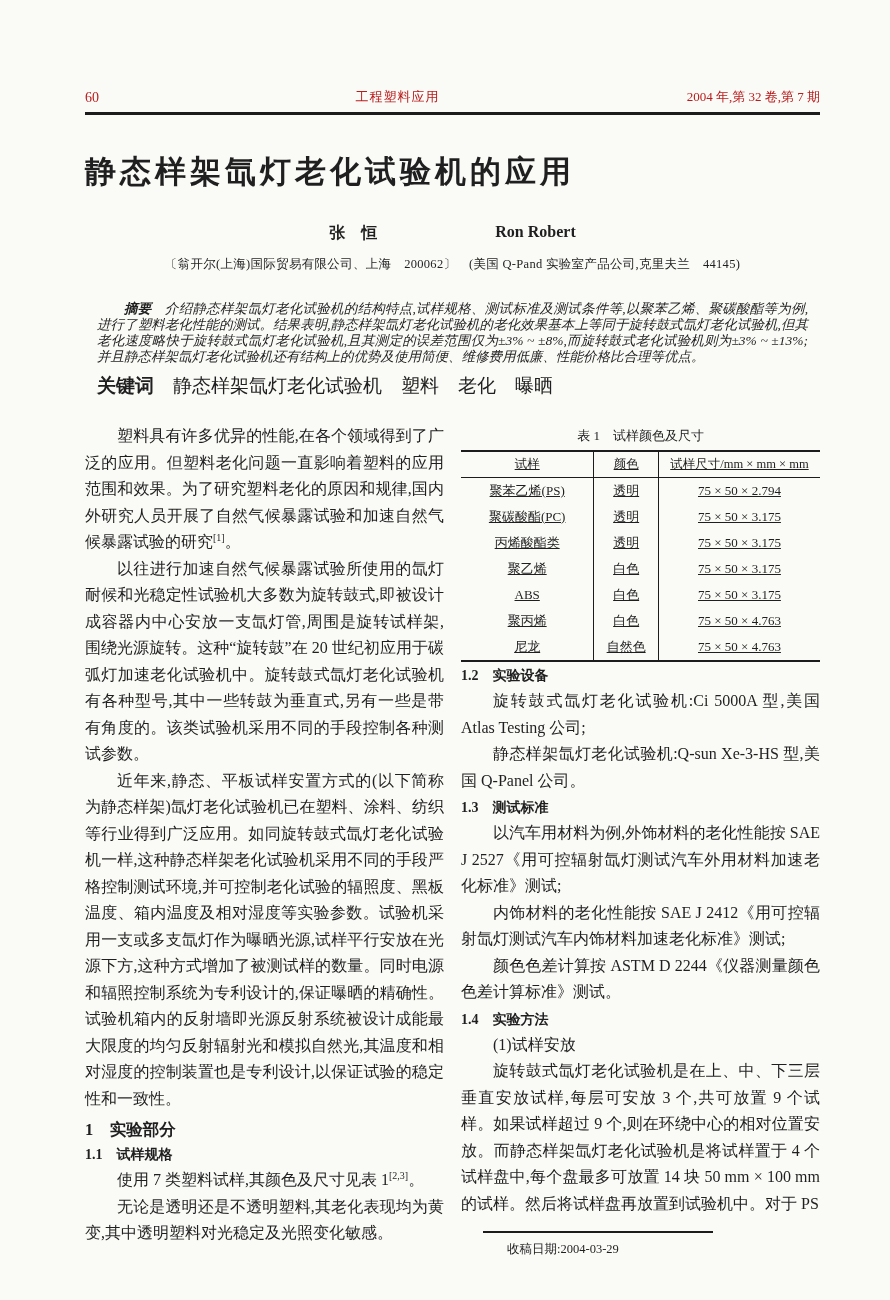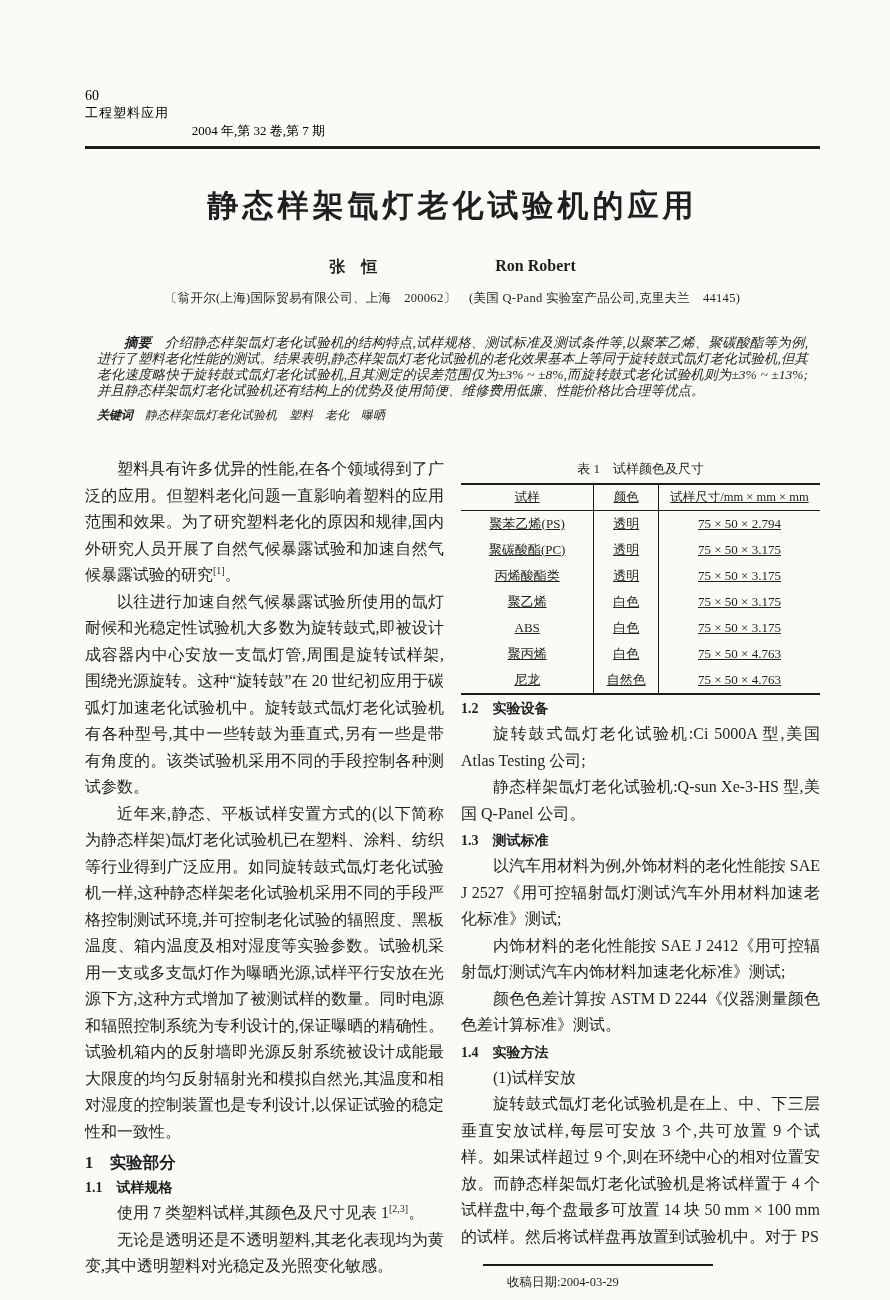--- a/index.html
+++ b/index.html
@@ -8,39 +8,39 @@
     width:890px;height:1300px;
     margin:0 auto;
     background:#fafaf7;
     color:#1f1f1f;
     font-family:"Liberation Serif","DejaVu Serif",serif;
     box-sizing:border-box;
     padding:88px 70px 0 85px;
     overflow:hidden;
   }
   
-  .run-head{display:flex;align-items:flex-start;font-size:13px;color:#000000;flex-direction:column;}
+  .run-head{display:flex;align-items:flex-end;font-size:13px;color:#b91c1c;}
   .run-head .pg{width:130px;font-size:14px;}
   .run-head .jn{flex:1;text-align:center;letter-spacing:1px;}
   .run-head .iss{width:240px;text-align:right;}
   .head-rule{border-bottom:3px solid #1c1c1c;margin-top:6px;}
 
   
-  .title{margin-top:36px;text-align:center;font-size:31px;font-weight:bold;letter-spacing:4px;}
+  .title{margin-top:36px;font-size:31px;font-weight:bold;letter-spacing:4px;}
   .authors{margin-top:30px;display:flex;justify-content:center;gap:118px;font-size:16px;font-weight:bold;}
   .affil{margin-top:12px;text-align:center;font-size:12.5px;letter-spacing:0.3px;}
 
   
   .abstract{margin:28px 12px 0 12px;font-size:13.5px;line-height:16px;text-align:justify;text-indent:2em;font-style:italic;}
   .abstract .lbl{font-weight:bold;margin-right:1em;font-style:italic;}
-  .kw{margin:8px 12px 0 12px;font-size:12px;font-style:italic;}
+  .kw{margin:8px 12px 0 12px;font-size:19px;}
   .kw .lbl{font-weight:bold;margin-right:1em;}
 
   
-  .cols{margin-top:32px;display:flex;gap:17px;}
+  .cols{margin-top:24px;display:flex;gap:17px;}
   .col{flex:1;min-width:0;}
   .body{margin:0;font-size:16px;line-height:26.5px;text-align:justify;text-indent:2em;}
   sup.ref{font-size:10px;line-height:0;}
   h2.sec{margin:7px 0 3px 0;font-size:16.5px;font-weight:bold;}
   h3.sub{margin:5px 0 3px 0;font-size:14px;font-weight:bold;}
 
   
   .tbl-caption{text-align:center;font-size:13px;font-weight:normal;margin:4px 0 5px 0;}
   table.spec{width:100%;border-collapse:collapse;font-size:13px;
     border-top:2.5px solid #1c1c1c;border-bottom:2.5px solid #1c1c1c;text-decoration:underline;}

